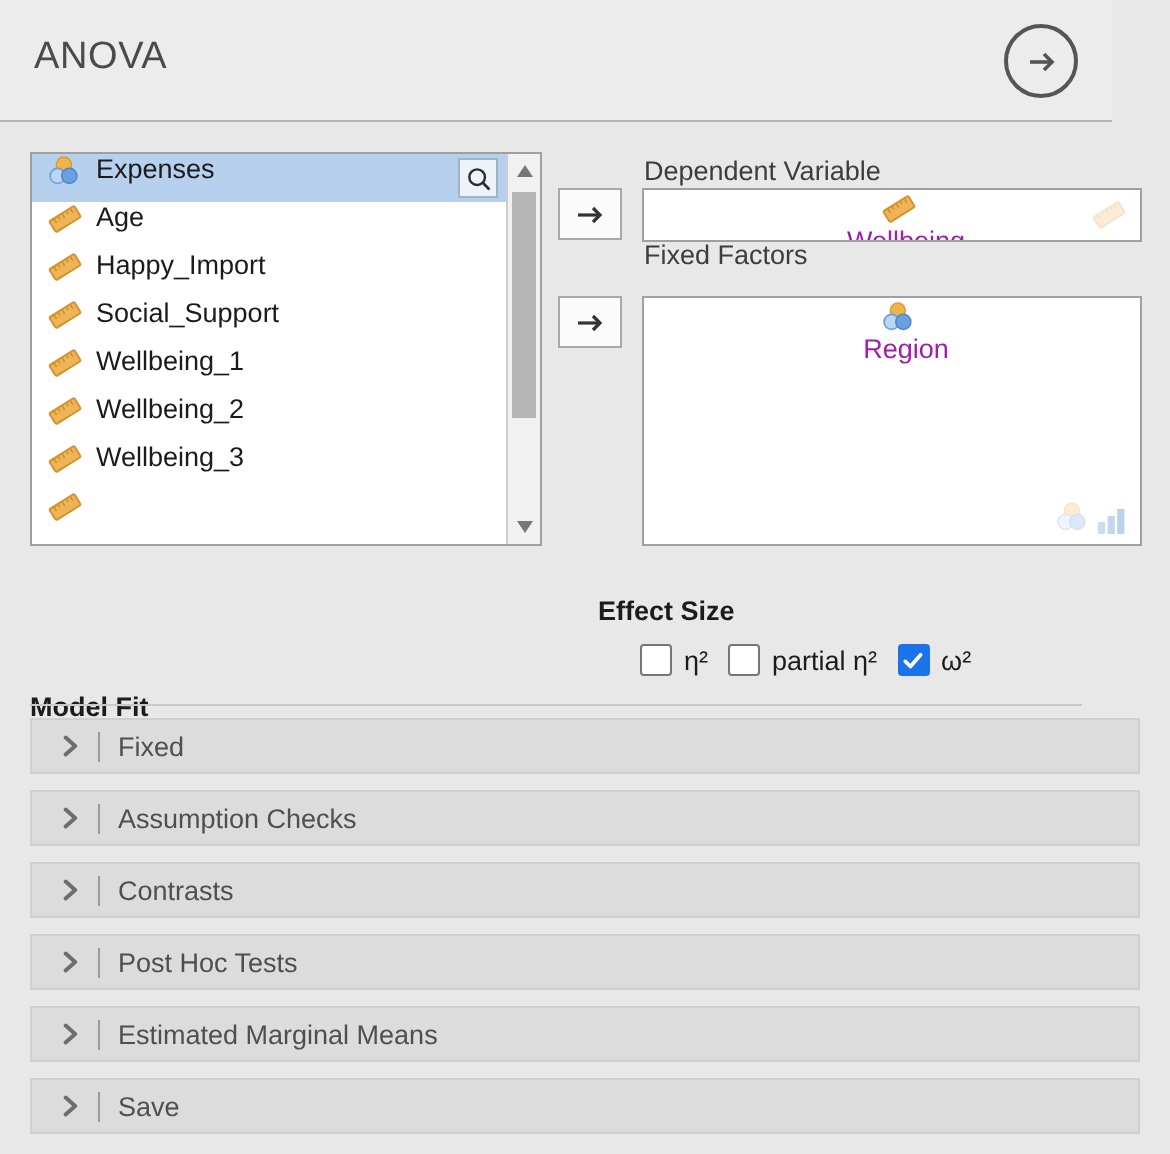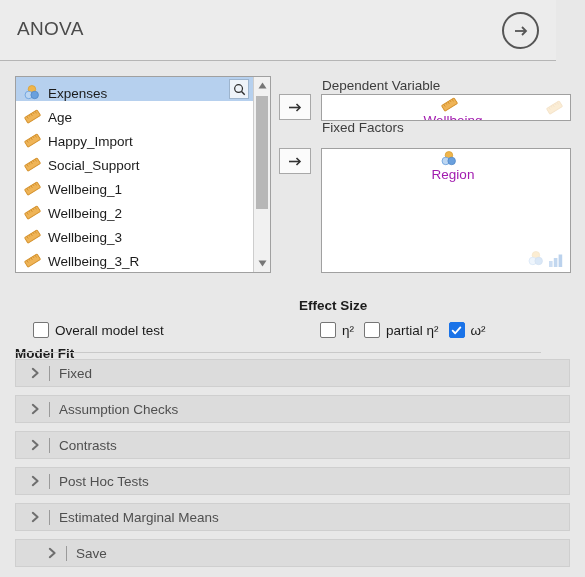--- a/index.html
+++ b/index.html
@@ -56,21 +56,21 @@
     overflow: hidden;
   }
   .var-list {
     flex: 1 1 auto;
     overflow: hidden;
     position: relative;
   }
   .var-row {
     height: 24px;
     display: flex;
-    align-items: flex-end;
+    align-items: flex-start;
     padding-left: 8px;
     font-size: 13.5px;
     color: #1b1b1b;
     position: relative;
     cursor: pointer;
     white-space: nowrap;
   }
   .var-row.selected {
     background: #b6d0ee;
   }
@@ -357,21 +357,20 @@
           <svg class="ic" viewBox="0 0 18 18" style="opacity:1">
             <g transform="rotate(-32 9 9)">
               <rect x="1.2" y="5.6" width="15.6" height="6.9" rx="1" fill="#efb457" stroke="#d4912c" stroke-width="1"></rect>
               <line x1="4" y1="5.6" x2="4" y2="8.4" stroke="#d4912c" stroke-width="0.9"></line>
               <line x1="6.6" y1="5.6" x2="6.6" y2="7.6" stroke="#d4912c" stroke-width="0.9"></line>
               <line x1="9.2" y1="5.6" x2="9.2" y2="8.4" stroke="#d4912c" stroke-width="0.9"></line>
               <line x1="11.8" y1="5.6" x2="11.8" y2="7.6" stroke="#d4912c" stroke-width="0.9"></line>
               <line x1="14.3" y1="5.6" x2="14.3" y2="8.4" stroke="#d4912c" stroke-width="0.9"></line>
             </g>
           </svg>
-          <span class="vlabel">Wellbeing_3_R</span>
         </div>
         <div class="var-row"></div>
       </div>
     <div class="vscroll">
       <div class="vs-arrow up">
         <svg width="9" height="7" viewBox="0 0 9 7">
           <polygon points="4.5,0.5 8.5,6.5 0.5,6.5" fill="#777"></polygon>
         </svg>
       </div>
       <div class="vs-thumb"></div>
@@ -449,26 +448,20 @@
         </span>
       <svg width="16" height="14" viewBox="0 0 16 14">
         <rect x="1" y="8" width="3.6" height="6" fill="#8fb6e3"></rect>
         <rect x="5.8" y="5" width="3.6" height="9" fill="#7aa8dd"></rect>
         <rect x="10.6" y="1.5" width="3.6" height="12.5" fill="#6a9dd8"></rect>
       </svg>
     </div>
   </div>
 
   <div class="grp-title" id="mf-title">Model Fit</div>
-  <div class="chkline" id="mf-line">
-      <div class="chk">
-        <span class="chkbox"></span>
-        <span class="chk-text">Overall model test</span>
-      </div>
-    </div>
 
   <div class="grp-title" id="es-title">Effect Size</div>
   <div class="chkline" id="es-line">
       <div class="chk">
         <span class="chkbox"></span>
         <span class="chk-text">η²</span>
       </div>
       <div class="chk">
         <span class="chkbox"></span>
         <span class="chk-text">partial η²</span>
@@ -524,21 +517,21 @@
       </div>
       <div class="collapsible" style="top: 503px;">
         <span class="chev">
           <svg width="9" height="12" viewBox="0 0 9 12">
             <polyline points="1.8,1.8 6.6,6 1.8,10.2" fill="none" stroke="#6e6e6e" stroke-width="2" stroke-linecap="round" stroke-linejoin="round"></polyline>
           </svg>
         </span>
         <span class="vbar"></span>
         <span class="sect-label">Estimated Marginal Means</span>
       </div>
-      <div class="collapsible" style="top: 539px; padding-left: 17px;">
+      <div class="collapsible" style="top: 539px;">
         <span class="chev">
           <svg width="9" height="12" viewBox="0 0 9 12">
             <polyline points="1.8,1.8 6.6,6 1.8,10.2" fill="none" stroke="#6e6e6e" stroke-width="2" stroke-linecap="round" stroke-linejoin="round"></polyline>
           </svg>
         </span>
         <span class="vbar"></span>
         <span class="sect-label">Save</span>
       </div>
     </div>
 

